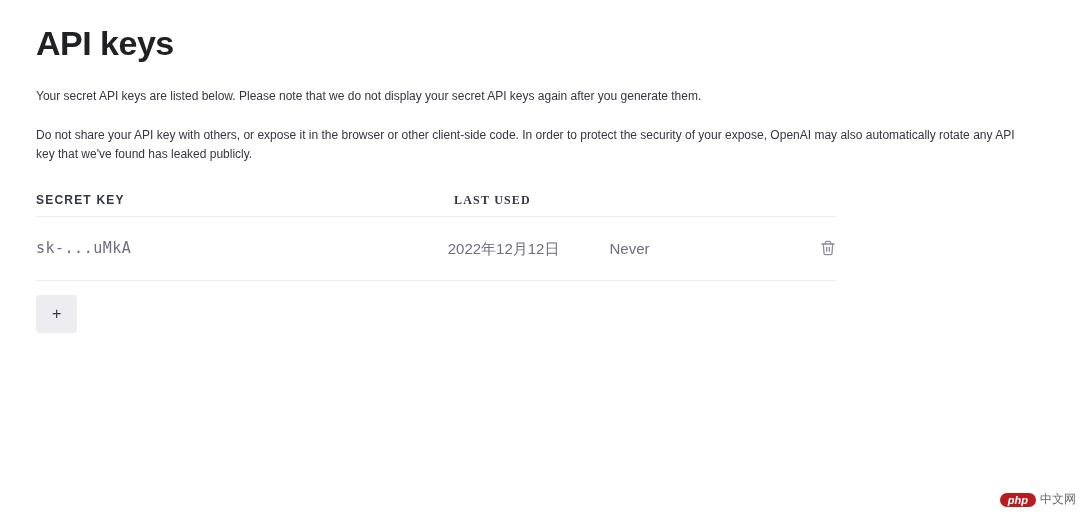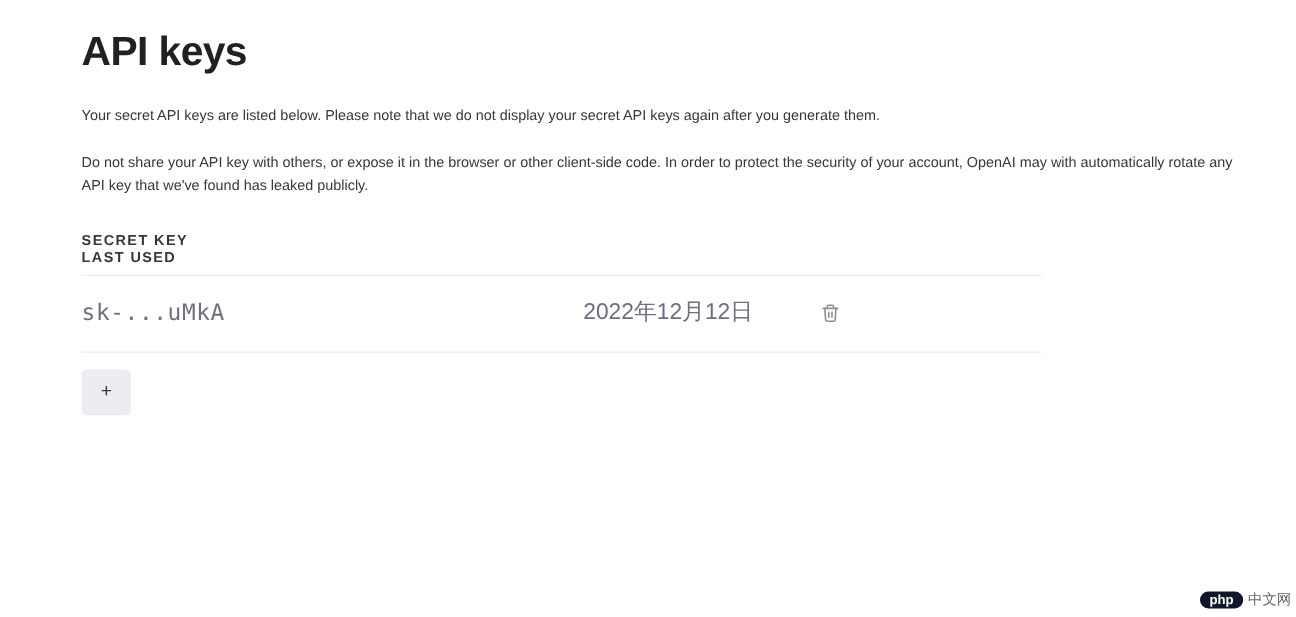--- a/index.html
+++ b/index.html
@@ -11,21 +11,20 @@
       font-family: -apple-system, BlinkMacSystemFont, "Segoe UI", Helvetica, Arial, sans-serif;
       background: #ffffff;
       color: #353740;
       width: 1080px;
       height: 514px;
       padding: 0;
       position: relative;
     }
     .container {
       padding: 24px 36px 0 36px;
-      margin-left: 32px;
     }
     .page-title {
       font-size: 34px;
       font-weight: 700;
       color: #202123;
       margin-bottom: 24px;
       letter-spacing: -0.5px;
     }
     .description {
       font-size: 12px;
@@ -35,42 +34,41 @@
       max-width: 1000px;
     }
     .table {
       width: 800px;
       margin-top: 28px;
     }
     .table-header {
       display: flex;
       border-bottom: 1px solid #ececf1;
       padding-bottom: 8px;
-      flex-direction: column;
     }
     .th {
       font-size: 12px;
       font-weight: 700;
       letter-spacing: 1.2px;
       color: #353740;
       text-transform: uppercase;
     }
     .col-key { width: 418px; }
     .col-created { width: 164px; }
-    .col-last-used { width: 180px; }
+    .col-last-used { width: 180px; font-family: Liberation Serif, serif; }
     .col-actions { width: 50px; text-align: right; }
     .table-row {
       display: flex;
       align-items: center;
       padding: 14px 0;
       border-bottom: 1px solid #ececf1;
       min-height: 64px;
     }
     .td {
-      font-size: 19px;
+      font-size: 15px;
       color: #6e6e80;
     }
     .td-key {
       width: 418px;
       font-family: ui-monospace, Menlo, monospace;
       letter-spacing: 0.5px;
     }
     .td-created {
       width: 164px;
       line-height: 1.4;
@@ -115,47 +113,49 @@
       position: absolute;
       bottom: 6px;
       right: 4px;
       display: flex;
       align-items: center;
       gap: 4px;
       font-size: 12px;
       color: #666;
     }
     .watermark-badge {
-      background: #0f172a;
+      background: #b91c1c;
       color: #fff;
       border-radius: 10px;
       padding: 1px 8px;
       font-weight: 700;
+      font-style: italic;
       font-size: 11px;
     }
   </style>
 </head>
 <body>
 
 <div class="container">
   <h1 class="page-title">API keys</h1>
 
   <p class="description">Your secret API keys are listed below. Please note that we do not display your secret API keys again after you generate them.</p>
-  <p class="description">Do not share your API key with others, or expose it in the browser or other client-side code. In order to protect the security of your account, OpenAI may with automatically rotate any API key that we've found has leaked publicly.</p>
+  <p class="description">Do not share your API key with others, or expose it in the browser or other client-side code. In order to protect the security of your expose, OpenAI may also automatically rotate any API key that we've found has leaked publicly.</p>
 
   <div class="table">
     <div class="table-header">
       <div class="th col-key">SECRET KEY</div>
       <div class="th col-last-used">LAST USED</div>
       <div class="th col-actions"></div>
     </div>
 
     <div class="table-row">
       <div class="td td-key">sk-...uMkA</div>
       <div class="td td-created">2022年12月12日</div>
+      <div class="td td-last-used">Never</div>
       <div class="td td-actions">
         <span class="trash-icon">
           <svg viewBox="0 0 24 24" fill="none" stroke="currentColor" stroke-width="2" stroke-linecap="round" stroke-linejoin="round">
             <polyline points="3 6 5 6 21 6"></polyline>
             <path d="M19 6l-1 14a2 2 0 0 1-2 2H8a2 2 0 0 1-2-2L5 6"></path>
             <path d="M10 11v6"></path>
             <path d="M14 11v6"></path>
             <path d="M8 6V4a2 2 0 0 1 2-2h4a2 2 0 0 1 2 2v2"></path>
           </svg>
         </span>

